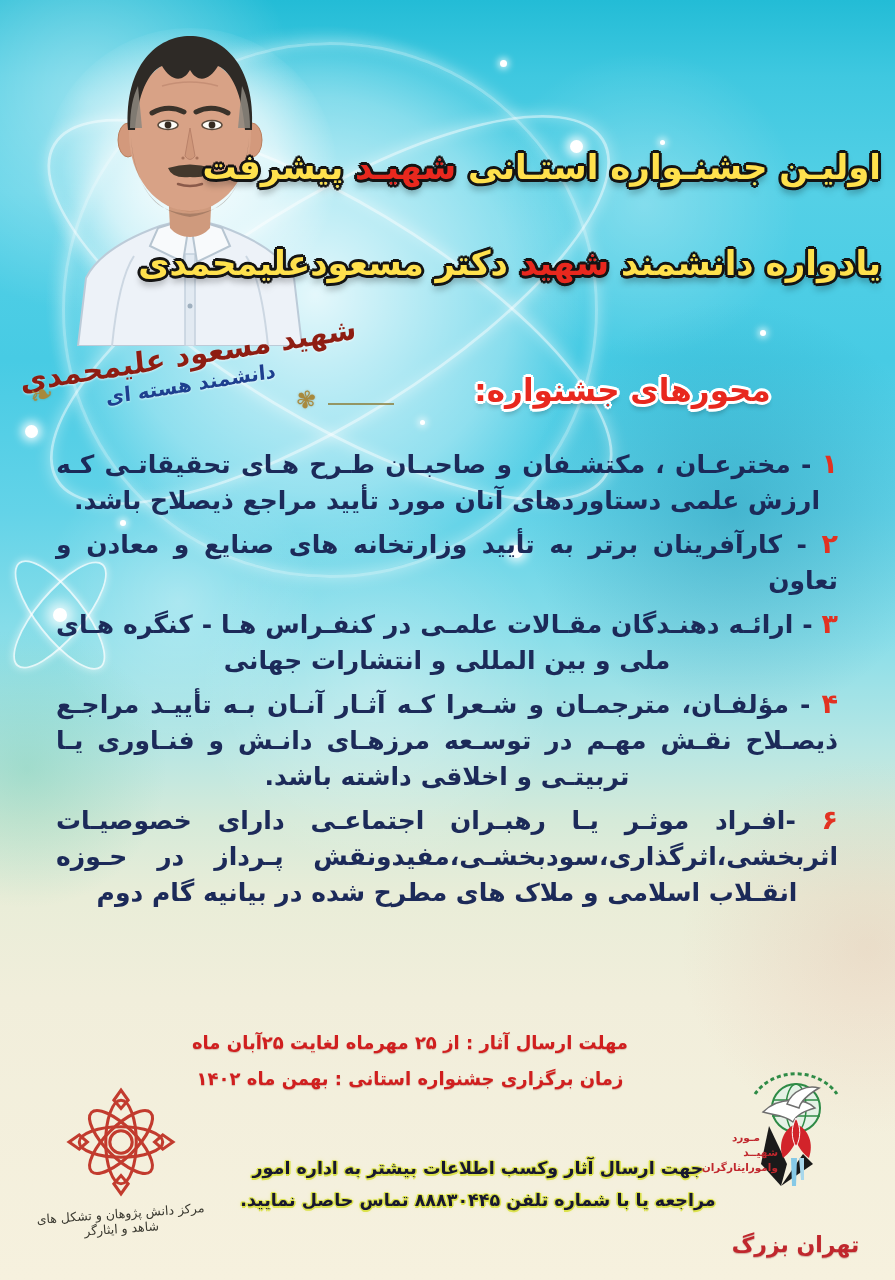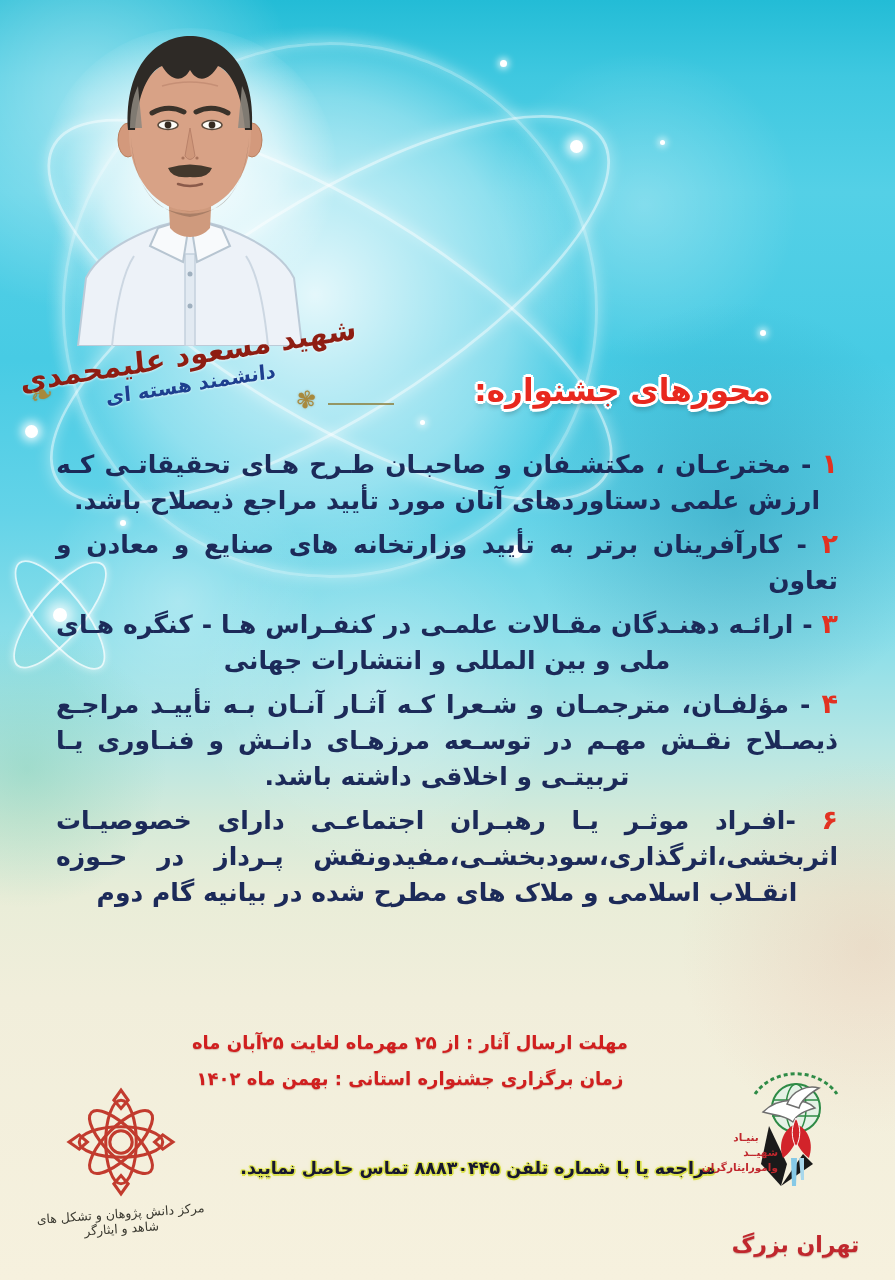--- a/index.html
+++ b/index.html
@@ -165,20 +165,32 @@
       <circle cx="141" cy="142" r="1.6" fill="#a9745c"></circle>
       <circle cx="155" cy="142" r="1.6" fill="#a9745c"></circle>
 
       <path d="M126,152 Q148,145 170,152 Q166,163 148,161 Q130,163 126,152 Z" fill="#43382c"></path>
 
       <path d="M136,168 Q148,172 160,168" fill="none" stroke="#8a5a4a" stroke-width="2.5" stroke-linecap="round"></path>
       <path d="M120,70 Q148,62 176,70" fill="none" stroke="#b9826a" stroke-width="1.5" opacity="0.6"></path>
     </svg>
   </div>
 
+  <div class="title-block">
+    <div class="title-line">
+      <span>اولیـن جشنـواره استـانی</span>
+      <span class="hl">شهیـد</span>
+      <span>پیشرفت</span>
+    </div>
+    <div class="title-line second">
+      <span>یادواره دانشمند</span>
+      <span class="hl">شهید</span>
+      <span>دکتر مسعودعلیمحمدی</span>
+    </div>
+  </div>
 
   <div class="calli">
     <span class="red">شهید مسعود علیمحمدی</span>
     <span class="blue">دانشمند هسته ای</span>
   </div>
   <span class="orn orn-a">❧</span>
   <span class="orn orn-b">✾</span>
   <div class="gold-line"></div>
 
   <div class="heading">محورهای جشنواره:</div>
@@ -205,20 +217,21 @@
       <span>-افـراد موثـر یـا رهبـران اجتماعـی دارای خصوصیـات اثربخشی،اثرگذاری،سودبخشـی،مفیدونقش پـرداز در حـوزه انقـلاب اسلامی و ملاک های مطرح شده در بیانیه گام دوم</span>
     </div>
   </div>
 
   <div class="deadline">
     <div>مهلت ارسال آثار : از ۲۵ مهرماه لغایت ۲۵آبان ماه</div>
     <div>زمان برگزاری جشنواره استانی : بهمن ماه ۱۴۰۲</div>
   </div>
 
   <div class="note">
+    <div>جهت ارسال آثار وکسب اطلاعات بیشتر به اداره امور</div>
     <div>مراجعه یا با شماره تلفن ۸۸۸۳۰۴۴۵ تماس حاصل نمایید.</div>
   </div>
 
   <div class="left-logo">
     <svg width="118" height="112" viewBox="0 0 110 110">
       <g fill="none" stroke="#c23b2e" stroke-width="3">
         <ellipse cx="55" cy="55" rx="41" ry="15"></ellipse>
         <ellipse cx="55" cy="55" rx="41" ry="15" transform="rotate(45 55 55)"></ellipse>
         <ellipse cx="55" cy="55" rx="41" ry="15" transform="rotate(90 55 55)"></ellipse>
         <ellipse cx="55" cy="55" rx="41" ry="15" transform="rotate(135 55 55)"></ellipse>
@@ -241,20 +254,20 @@
       <path d="M30,48 C46,32 72,34 82,44 C72,47 64,50 60,58 C52,51 40,51 30,48 Z" fill="#ffffff" stroke="#6f6f6f" stroke-width="1.5"></path>
       <path d="M54,40 C60,26 74,21 86,24 C76,30 68,36 66,44 Z" fill="#ffffff" stroke="#6f6f6f" stroke-width="1.5"></path>
       <path d="M36,62 L54,100 L48,122 L28,100 Z" fill="#1a1a1a"></path>
       <path d="M48,122 L80,100 L70,90 Z" fill="#1a1a1a"></path>
       <path d="M63,60 C50,65 45,80 50,94 C56,90 60,83 63,78 C66,83 70,90 76,94 C81,80 76,65 63,60 Z" fill="#d2232a"></path>
       <path d="M63,54 C58,63 58,74 63,83 C68,74 68,63 63,54 Z" fill="#d2232a" stroke="#fff" stroke-width="1"></path>
       <path d="M58,94 L59,122 L63,122 L64,94 Z" fill="#86c9e6"></path>
       <path d="M66,94 L68,116 L71,116 L71,94 Z" fill="#a9d8ec"></path>
     </svg>
     <div class="rl-words">
-      <div>بنیـاد</div>
+      <div>مـورد</div>
       <div>شهیــد</div>
       <div>وامورایثارگران</div>
     </div>
     <div class="rl-city">تهران بزرگ</div>
   </div>
 
 </div>
 
 </body></html>

